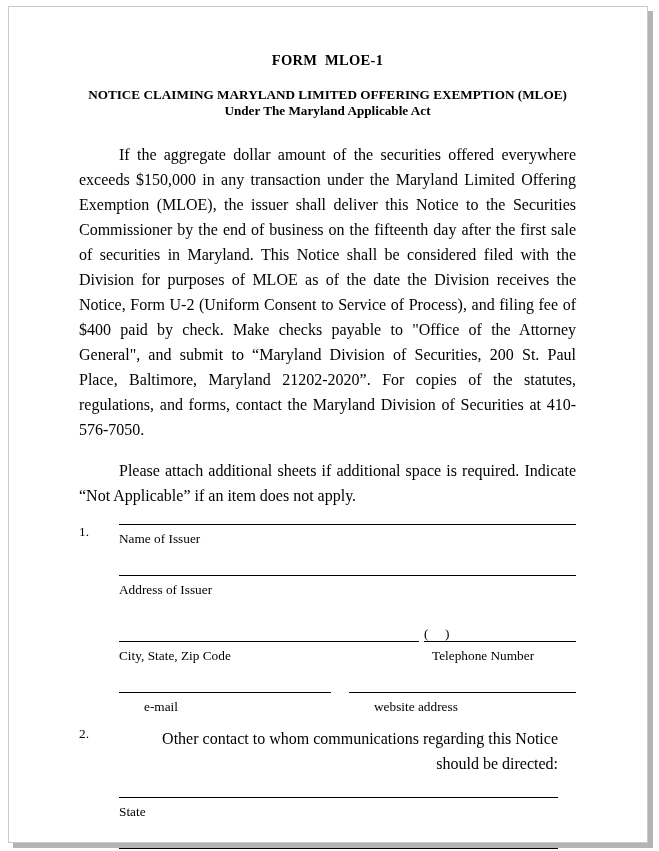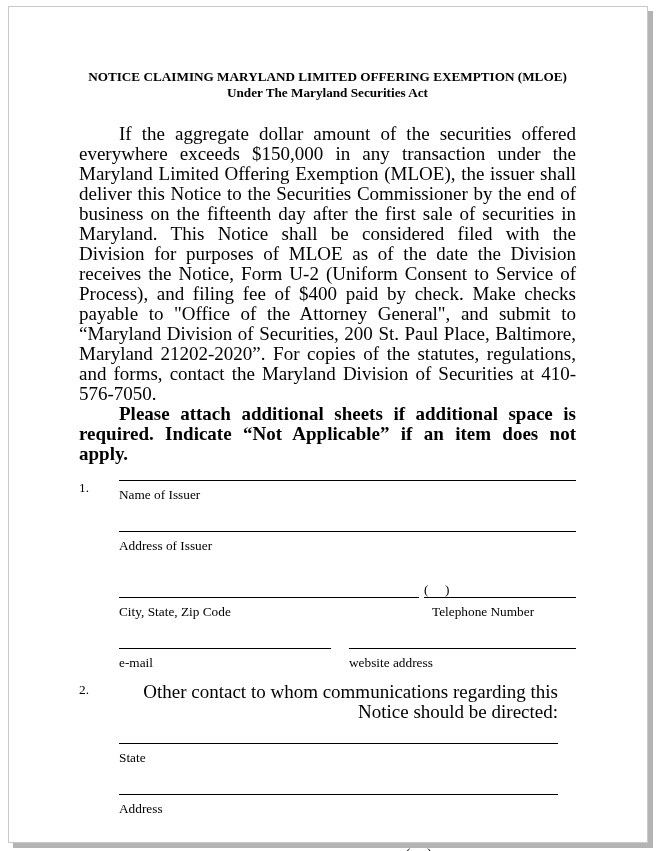--- a/index.html
+++ b/index.html
@@ -50,27 +50,27 @@
   }
   .notice-block {
     margin-top: 18px;
     text-align: center;
     font-size: 13.2px;
     font-weight: bold;
     line-height: 16px;
   }
   .para {
     margin: 0;
-    font-size: 19px;
-    line-height: 20px;
+    font-size: 16px;
+    line-height: 25px;
     text-align: justify;
     text-indent: 40px;
   }
   .intro-para  { margin-top: 23px; }
-  .instr-para  { margin-top: 0; font-weight: bold; }
+  .instr-para  { margin-top: 16px; font-weight: normal; }
 
   .item {
     display: flex;
     font-size: 13.3px;
     line-height: 16.4px;
   }
   .item-1 { margin-top: 16px; }
   .item-2 { margin-top: 11px; }
   .item-num {
     width: 40px;
@@ -109,35 +109,36 @@
   .labels-row .grow { flex: 1; }
   .labels-row .tel {
     flex: 0 0 152px;
     margin-left: 5px;
     padding-left: 8px;
     box-sizing: border-box;
   }
   .email-rule { flex: 0 0 212px; }
   .gap { flex: 0 0 18px; }
   .web-rule { flex: 1; }
-  .email-label { flex: 0 0 212px; }
+  .email-label { flex: 0 0 212px; margin-left: 25px; }
   .web-label { flex: 1; padding-left: 18px; }
 </style>
 </head>
 <body>
 
 <div class="canvas">
   <div class="page">
     <div class="content">
 
+      <h1 class="title pre">FORM  MLOE-1</h1>
 
 
       <div class="notice-block">
         <div>NOTICE CLAIMING MARYLAND LIMITED OFFERING EXEMPTION (MLOE)</div>
-        <div>Under The Maryland Securities Act</div>
+        <div>Under The Maryland Applicable Act</div>
       </div>
 
       <p class="para intro-para">If the aggregate dollar amount of the securities offered everywhere exceeds $150,000 in any transaction under the Maryland Limited Offering Exemption (MLOE), the issuer shall deliver this Notice to the Securities Commissioner by the end of business on the fifteenth day after the first sale of securities in Maryland.  This Notice shall be considered filed with the Division for purposes of MLOE as of the date the Division receives the Notice, Form U-2 (Uniform Consent to Service of Process), and filing fee of $400 paid by check. Make checks payable to "Office of the Attorney General", and submit to “Maryland Division of Securities, 200 St. Paul Place, Baltimore, Maryland 21202-2020”.  For copies of the statutes, regulations, and forms, contact the Maryland Division of Securities at 410-576-7050.</p>
 
       <p class="para instr-para">Please attach additional sheets if additional space is required.  Indicate “Not Applicable” if an item does not apply.</p>
 
       <div class="item item-1">
         <div class="item-num">1.</div>
         <div class="item-body">
 

